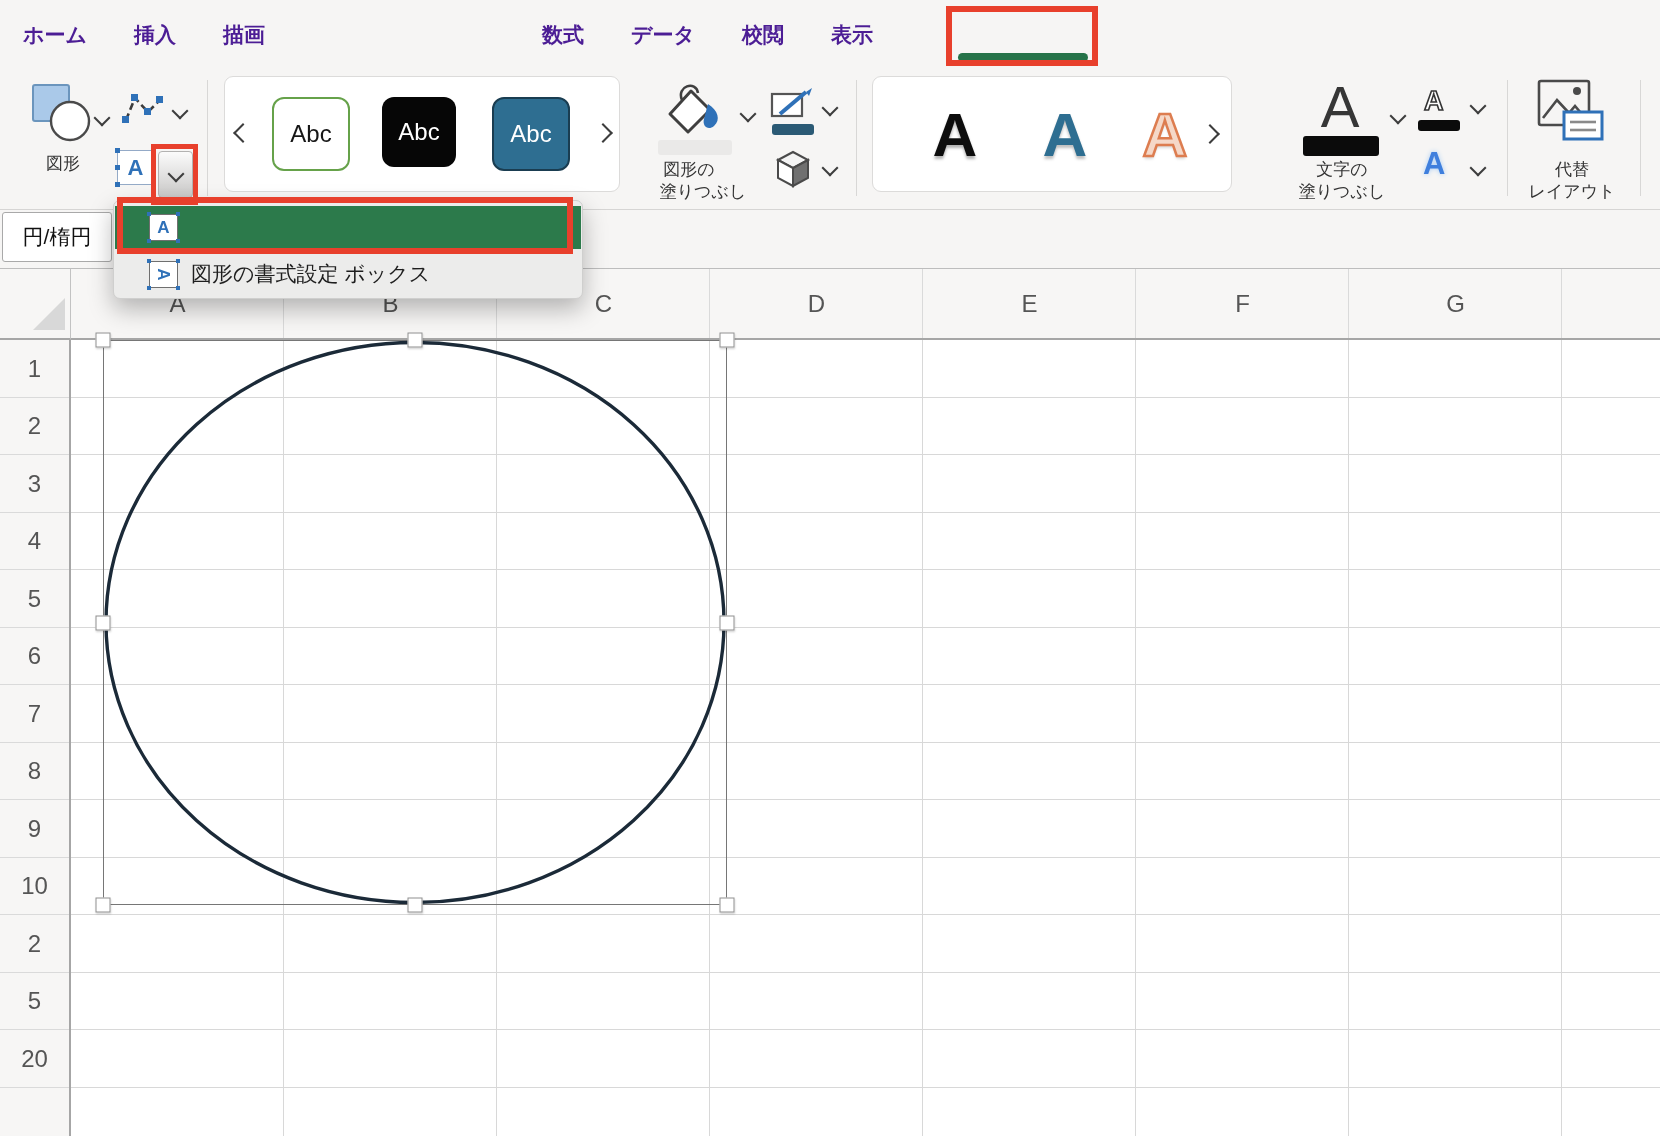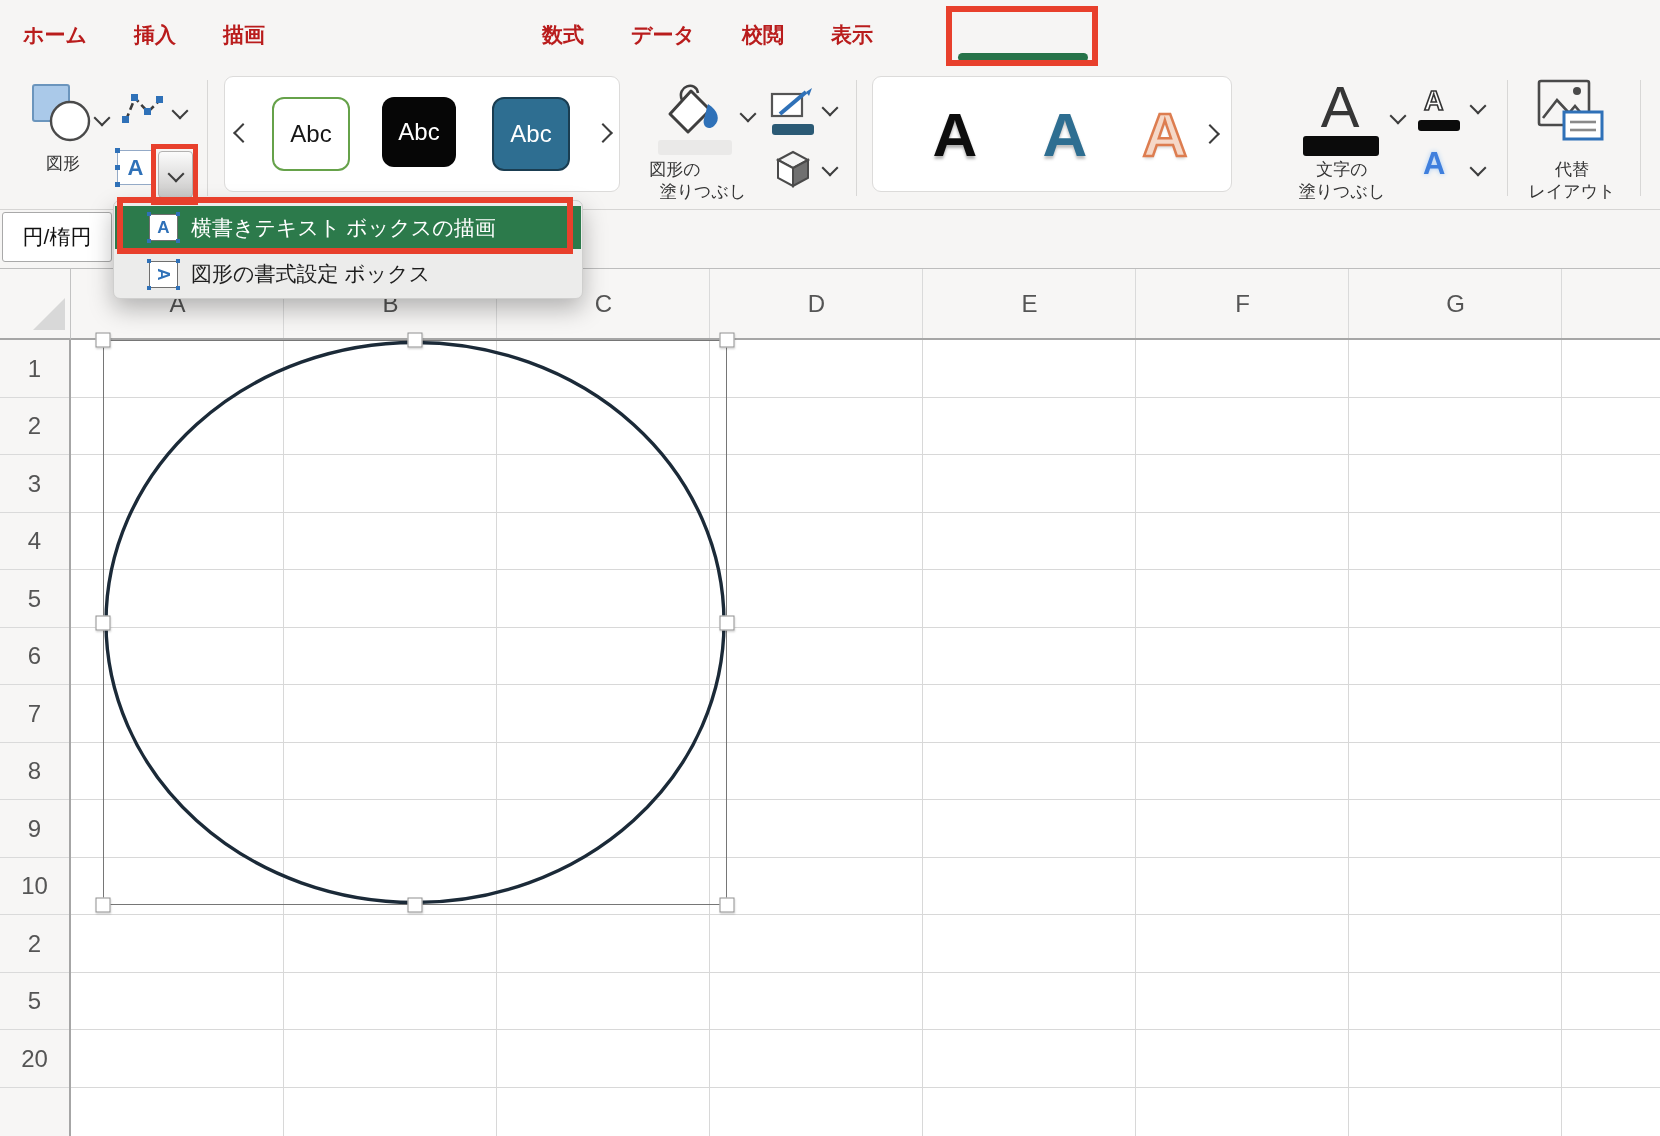--- a/index.html
+++ b/index.html
@@ -5,21 +5,21 @@
   html,body{margin:0;padding:0;}
   body{font-family:"Liberation Sans","DejaVu Sans",sans-serif;background:#ffffff;}
   #app{position:relative;width:1660px;height:1136px;background:#ffffff;overflow:hidden;}
 
   
   .chrome{position:absolute;left:0;top:0;width:1660px;height:268px;background:#f6f5f4;}
   .ribbon-bottom-line{position:absolute;left:0;top:209px;width:1660px;height:1px;background:#d6d5d4;}
 
   
   .tab{position:absolute;top:0;height:70px;display:flex;align-items:center;transform:translateX(-50%);
-       font-size:21px;font-weight:600;color:#b91c1c;white-space:nowrap;cursor:default;}
+       font-size:21px;font-weight:600;color:#4c1d95;white-space:nowrap;cursor:default;}
   .tab.active{color:#267349;}
   .tab-underline{position:absolute;left:958px;top:53px;width:130px;height:9px;border-radius:5px;background:#267349;}
 
   
   .chev{position:absolute;width:10px;height:10px;border-right:2.2px solid #3d3d3d;border-bottom:2.2px solid #3d3d3d;}
   .chev.down{transform:rotate(45deg);}
   .chev.left{transform:rotate(135deg);}
   .chev.right{transform:rotate(-45deg);}
   .chev.big{width:12px;height:12px;border-width:2.6px;}
 
@@ -160,21 +160,21 @@
   <div class="style-chip chip3" style="left:492px">Abc</div>
   <div class="chev right big" style="left:596px;top:126px"></div>
 
   <svg style="position:absolute;left:658px;top:78px" width="68" height="60" viewBox="0 0 68 60">
     <path d="M12 36 L33 13 L52 32 L30 54 Z" fill="#ffffff" stroke="#3f3f3f" stroke-width="3" stroke-linejoin="round"></path>
     <path d="M24 22 C18 8 38 2 40 15" fill="none" stroke="#3f3f3f" stroke-width="2.6"></path>
     <path d="M50 26 C60 32 63 42 56 48 C50 53 44 48 46 41 C47.5 35.5 48.5 30.5 50 26 Z" fill="#2f71b8"></path>
   </svg>
   <div class="swatch" style="left:658px;top:140px;width:74px;height:15px;background:#eae9e8"></div>
   <div class="chev down" style="left:742px;top:108px"></div>
-  <div class="ribbon-label" style="left:620px;top:158px;width:110px">図形の</div>
+  <div class="ribbon-label" style="left:634px;top:158px;width:110px">図形の</div>
   <div class="ribbon-label" style="left:648px;top:180px;width:110px">塗りつぶし</div>
 
   <svg style="position:absolute;left:768px;top:86px" width="48" height="36" viewBox="0 0 48 36">
     <rect x="4" y="8" width="30" height="22" fill="#ffffff" stroke="#555" stroke-width="2.2"></rect>
     <line x1="12" y1="28" x2="38" y2="6" stroke="#2f71b8" stroke-width="4"></line>
     <polygon points="38,6 44,2 41,10" fill="#2f71b8"></polygon>
   </svg>
   <div class="swatch" style="left:772px;top:124px;width:42px;height:11px;background:#2b5a75"></div>
   <div class="chev down" style="left:824px;top:102px"></div>
 
@@ -270,21 +270,20 @@
 
   <div class="menu">
     <div class="menu-item mi-1">
       <span class="chip-icon">
         <span class="a">A</span>
         <span class="dot tl"></span>
         <span class="dot tr"></span>
         <span class="dot bl"></span>
         <span class="dot br"></span>
       </span>
-      <span>横書きテキスト ボックスの描画</span>
     </div>
     <div class="menu-item mi-2">
       <span class="chip-icon">
         <span class="a rot">A</span>
         <span class="dot tl"></span>
         <span class="dot tr"></span>
         <span class="dot bl"></span>
         <span class="dot br"></span>
       </span>
       <span>図形の書式設定 ボックス</span>

